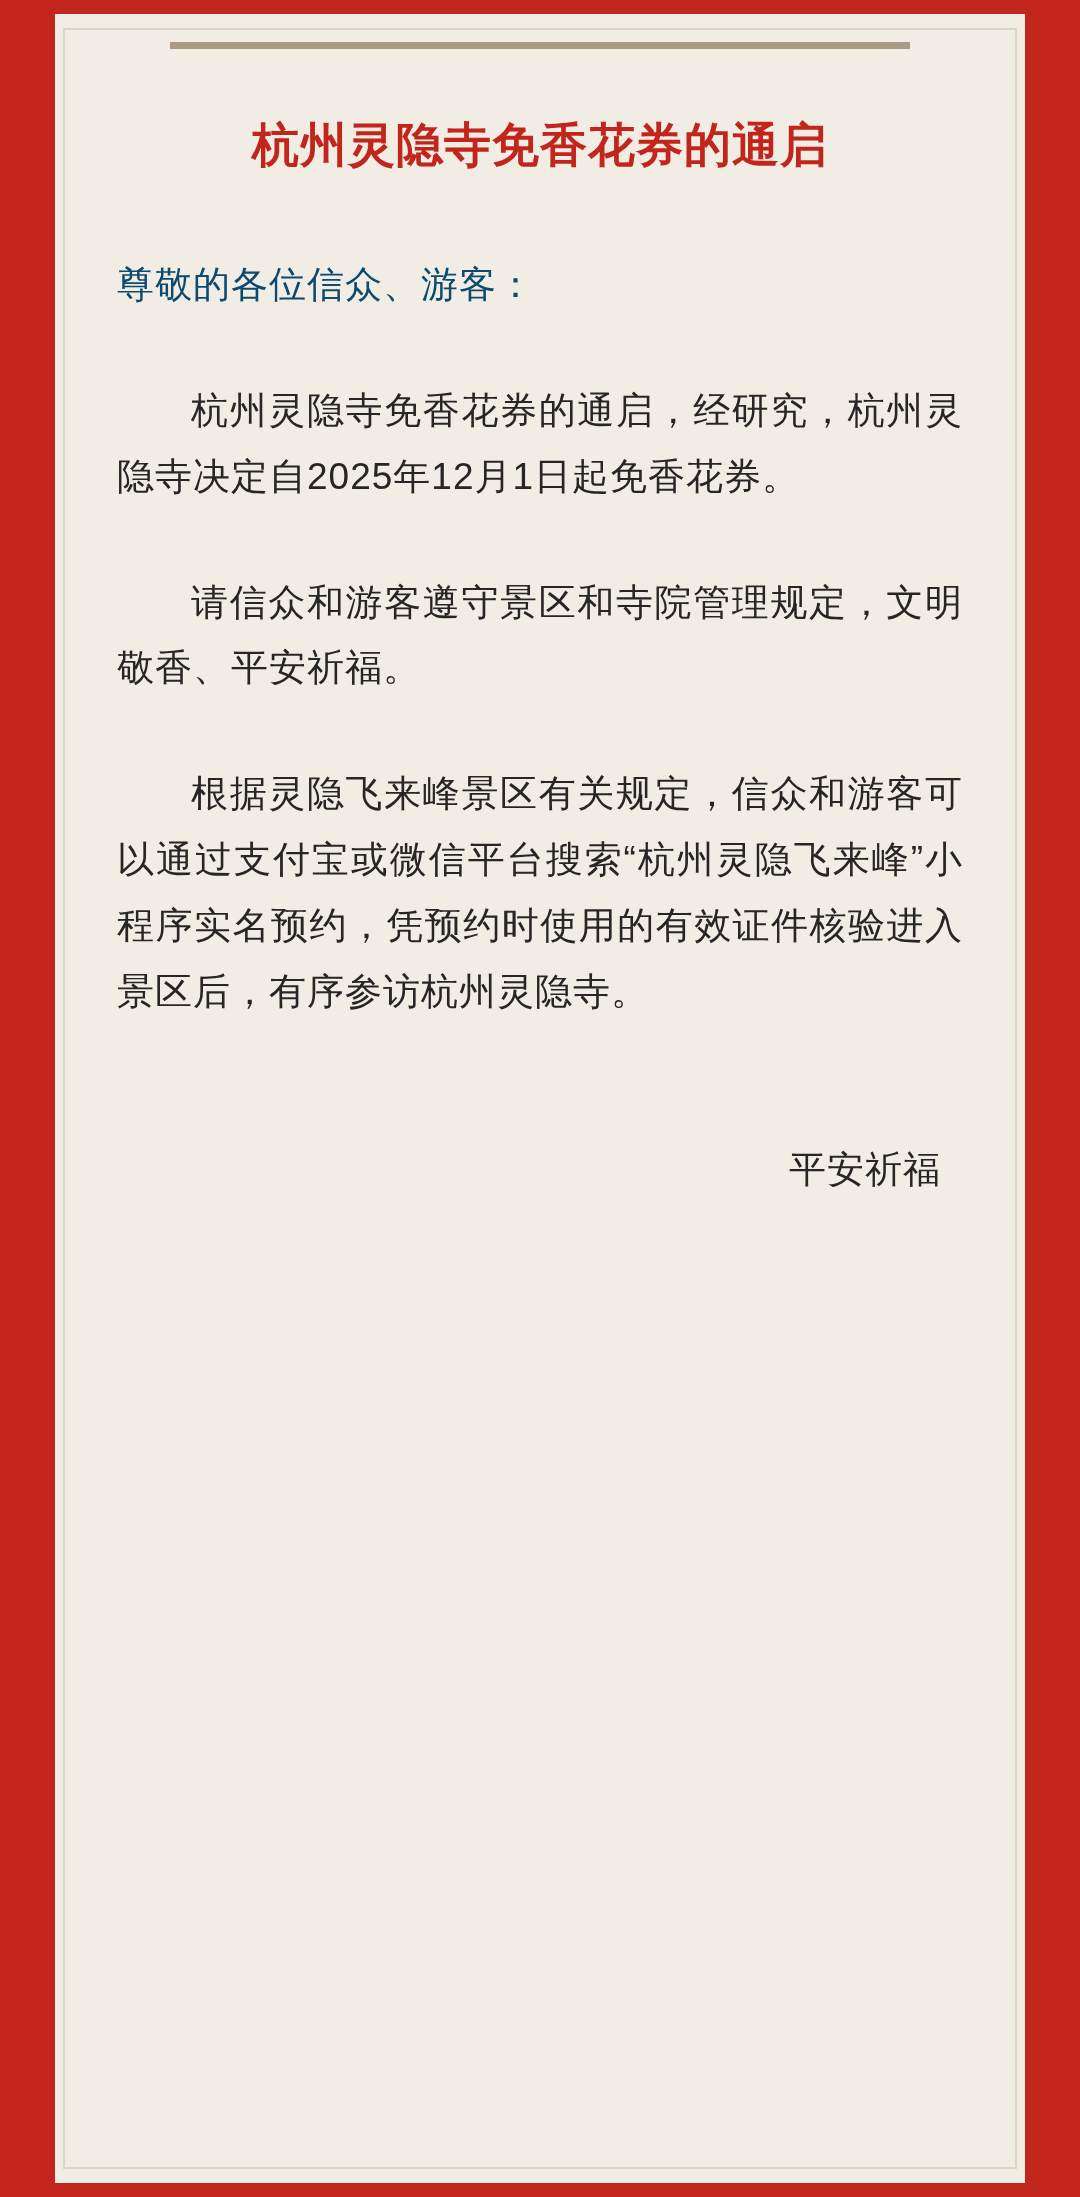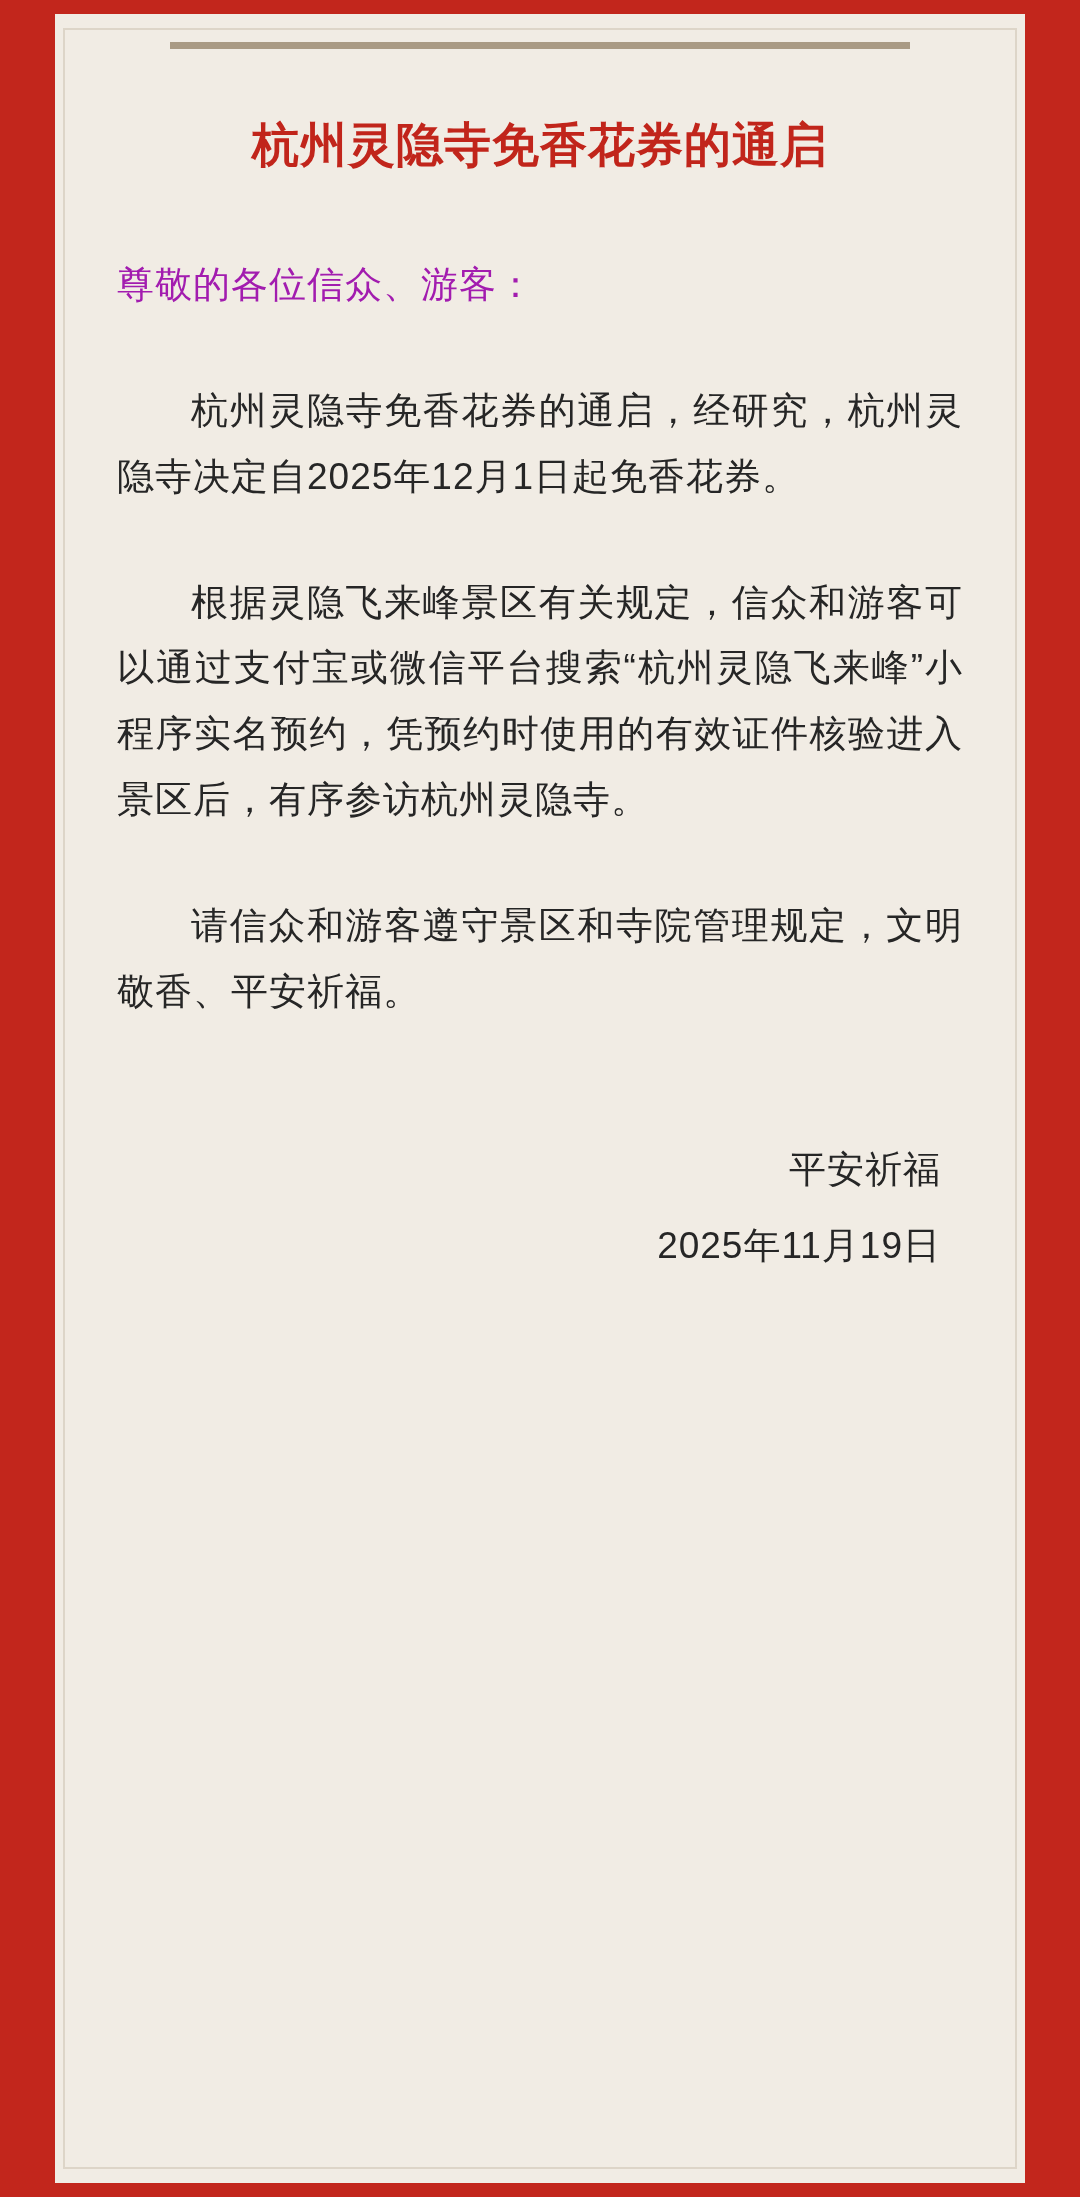--- a/index.html
+++ b/index.html
@@ -69,21 +69,21 @@
     font-weight: bold;
     text-align: center;
     letter-spacing: 1px;
     line-height: 1.3;
     font-family: "Liberation Sans", "DejaVu Sans", sans-serif;
     margin-bottom: 78px;
   }
 
   .salutation {
     font-size: 37px;
-    color: #a21caf;
+    color: #0c4a6e;
     line-height: 1.75;
     letter-spacing: 1px;
     margin-bottom: 60px;
   }
 
   .para {
     font-size: 37px;
     color: #262626;
     line-height: 1.78;
     letter-spacing: 1px;
@@ -115,23 +115,22 @@
     <div class="paper-inner-border"></div>
     <div class="top-bar"></div>
 
     <div class="content">
       <div class="title">杭州灵隐寺免香花券的通启</div>
 
       <div class="salutation">尊敬的各位信众、游客：</div>
 
       <div class="para">杭州灵隐寺免香花券的通启，经研究，杭州灵隐寺决定自2025年12月1日起免香花券。</div>
 
+      <div class="para">请信众和游客遵守景区和寺院管理规定，文明敬香、平安祈福。</div>
+
       <div class="para">根据灵隐飞来峰景区有关规定，信众和游客可以通过支付宝或微信平台搜索“杭州灵隐飞来峰”小程序实名预约，凭预约时使用的有效证件核验进入景区后，有序参访杭州灵隐寺。</div>
-
-      <div class="para">请信众和游客遵守景区和寺院管理规定，文明敬香、平安祈福。</div>
 
       <div class="signature">
         <div>平安祈福</div>
-        <div>2025年11月19日</div>
       </div>
     </div>
   </div>
 </div>
 
 </body></html>

